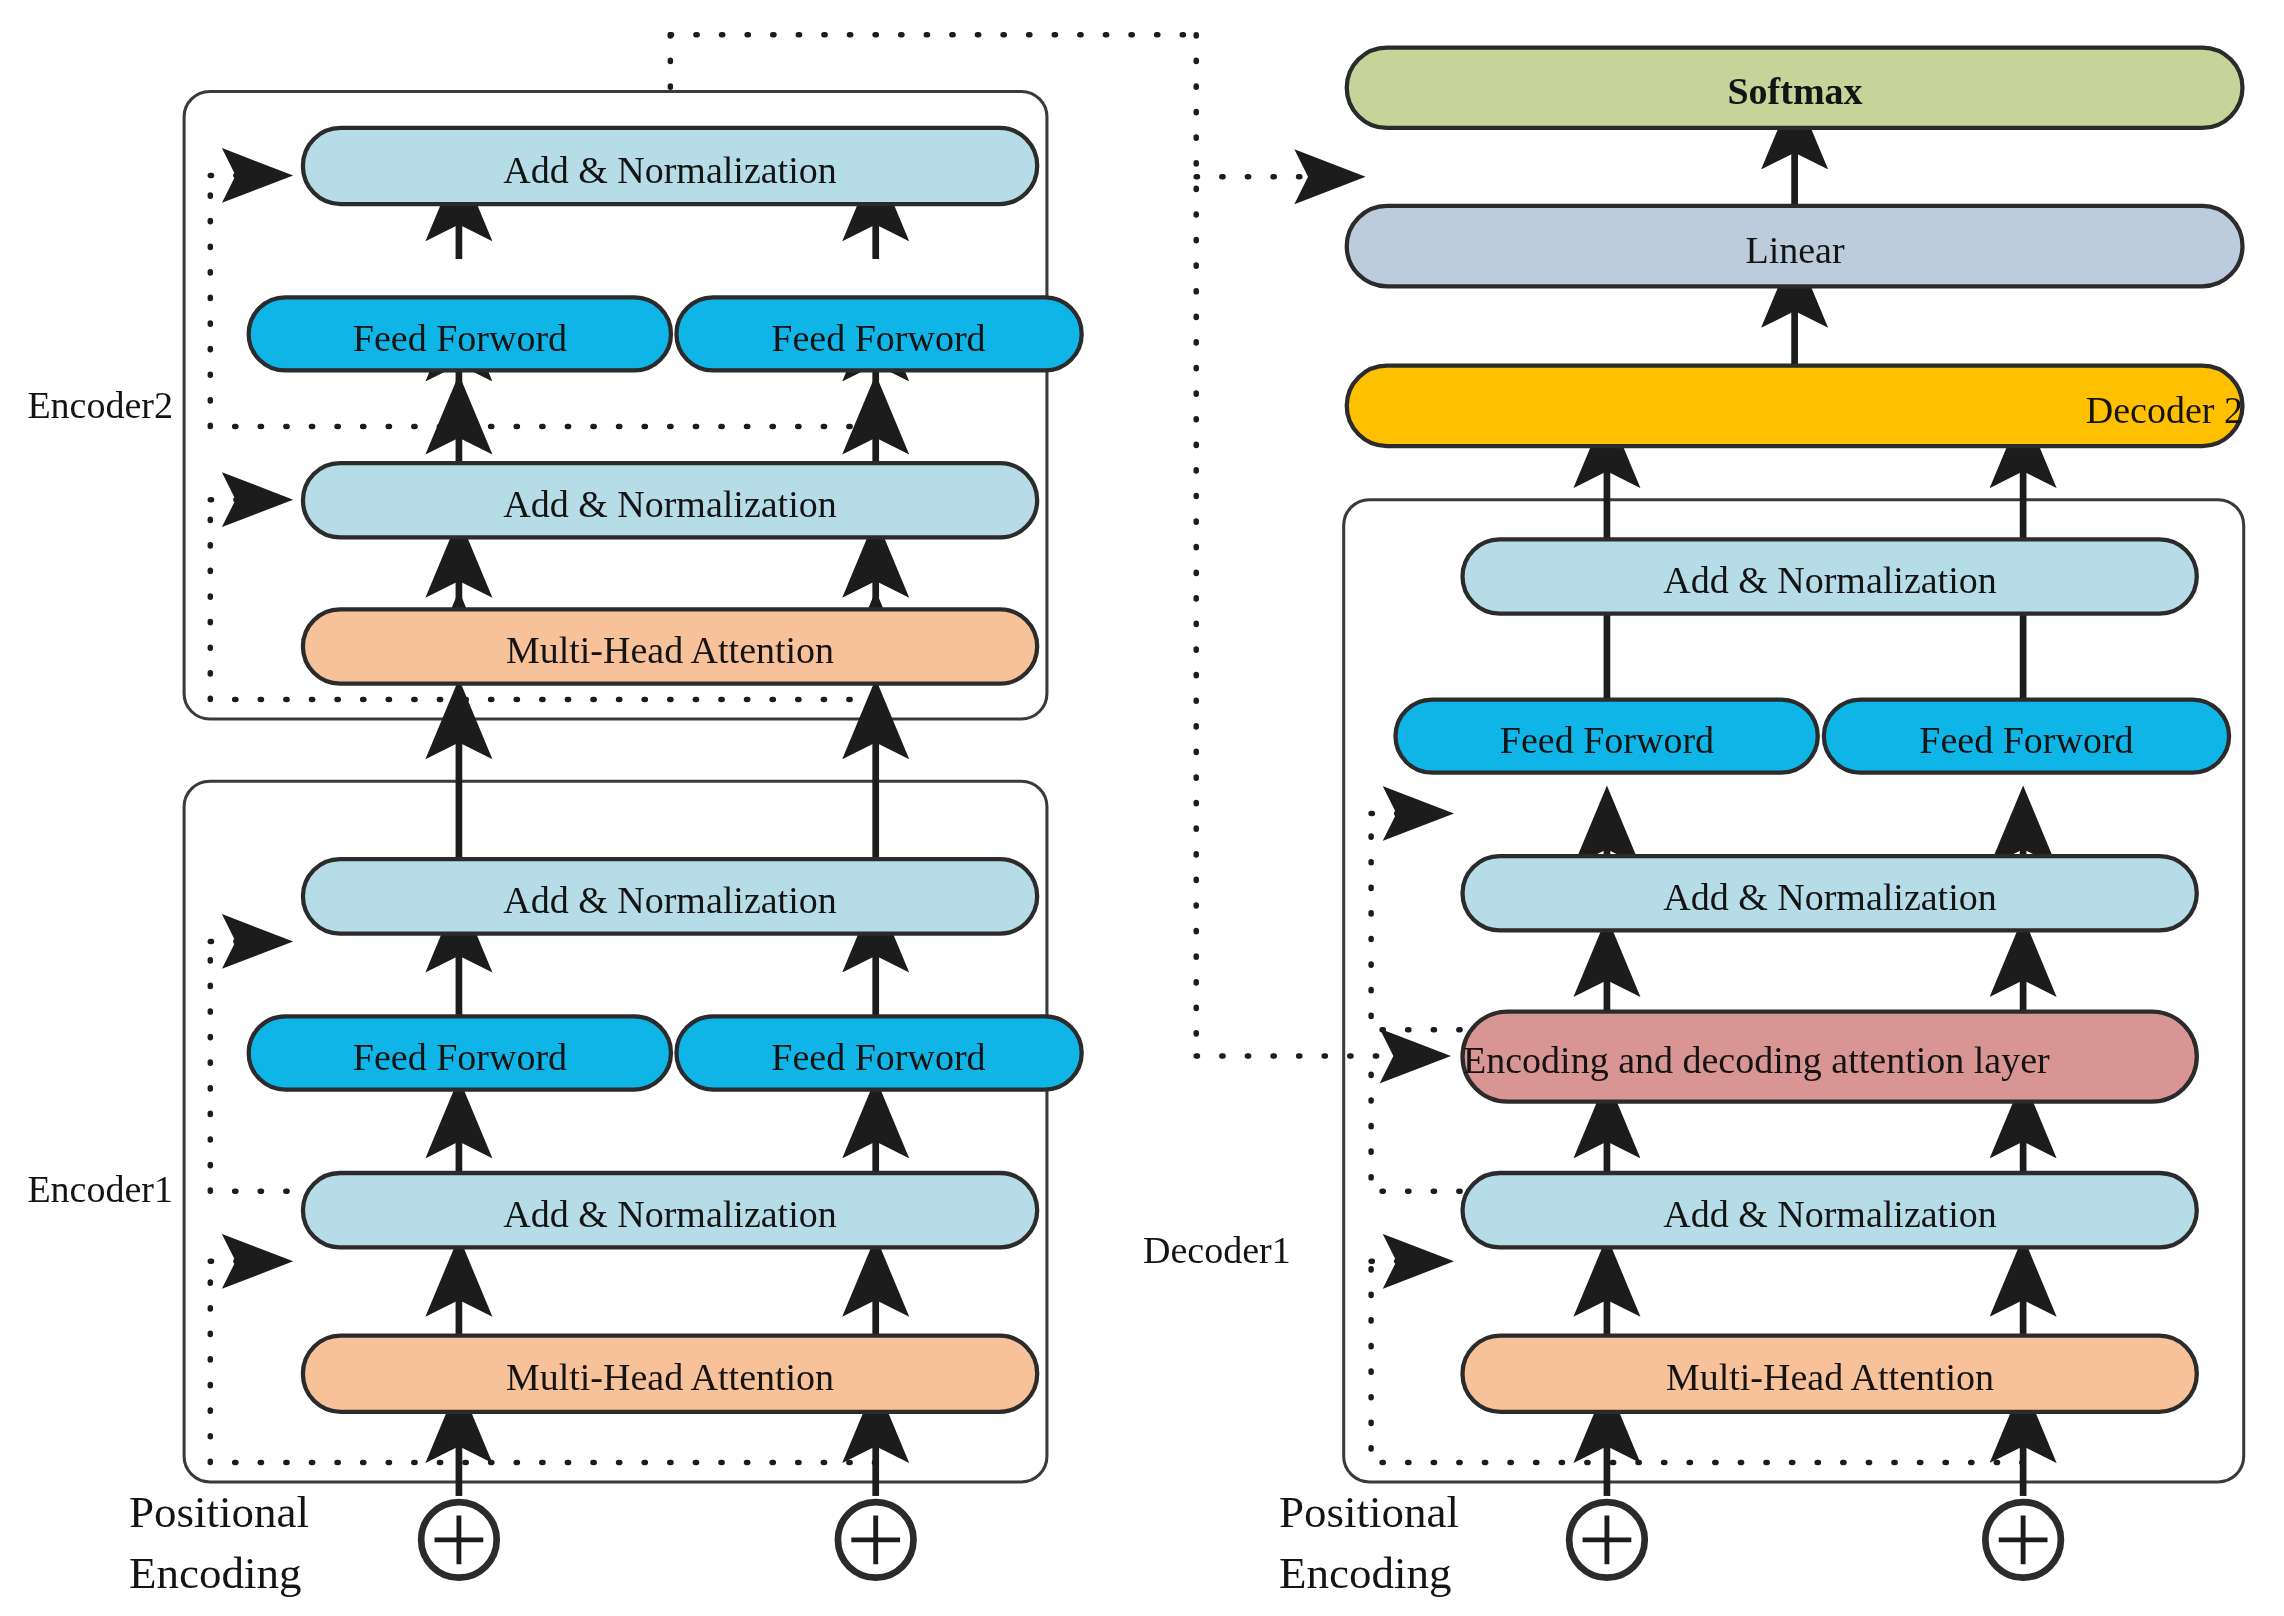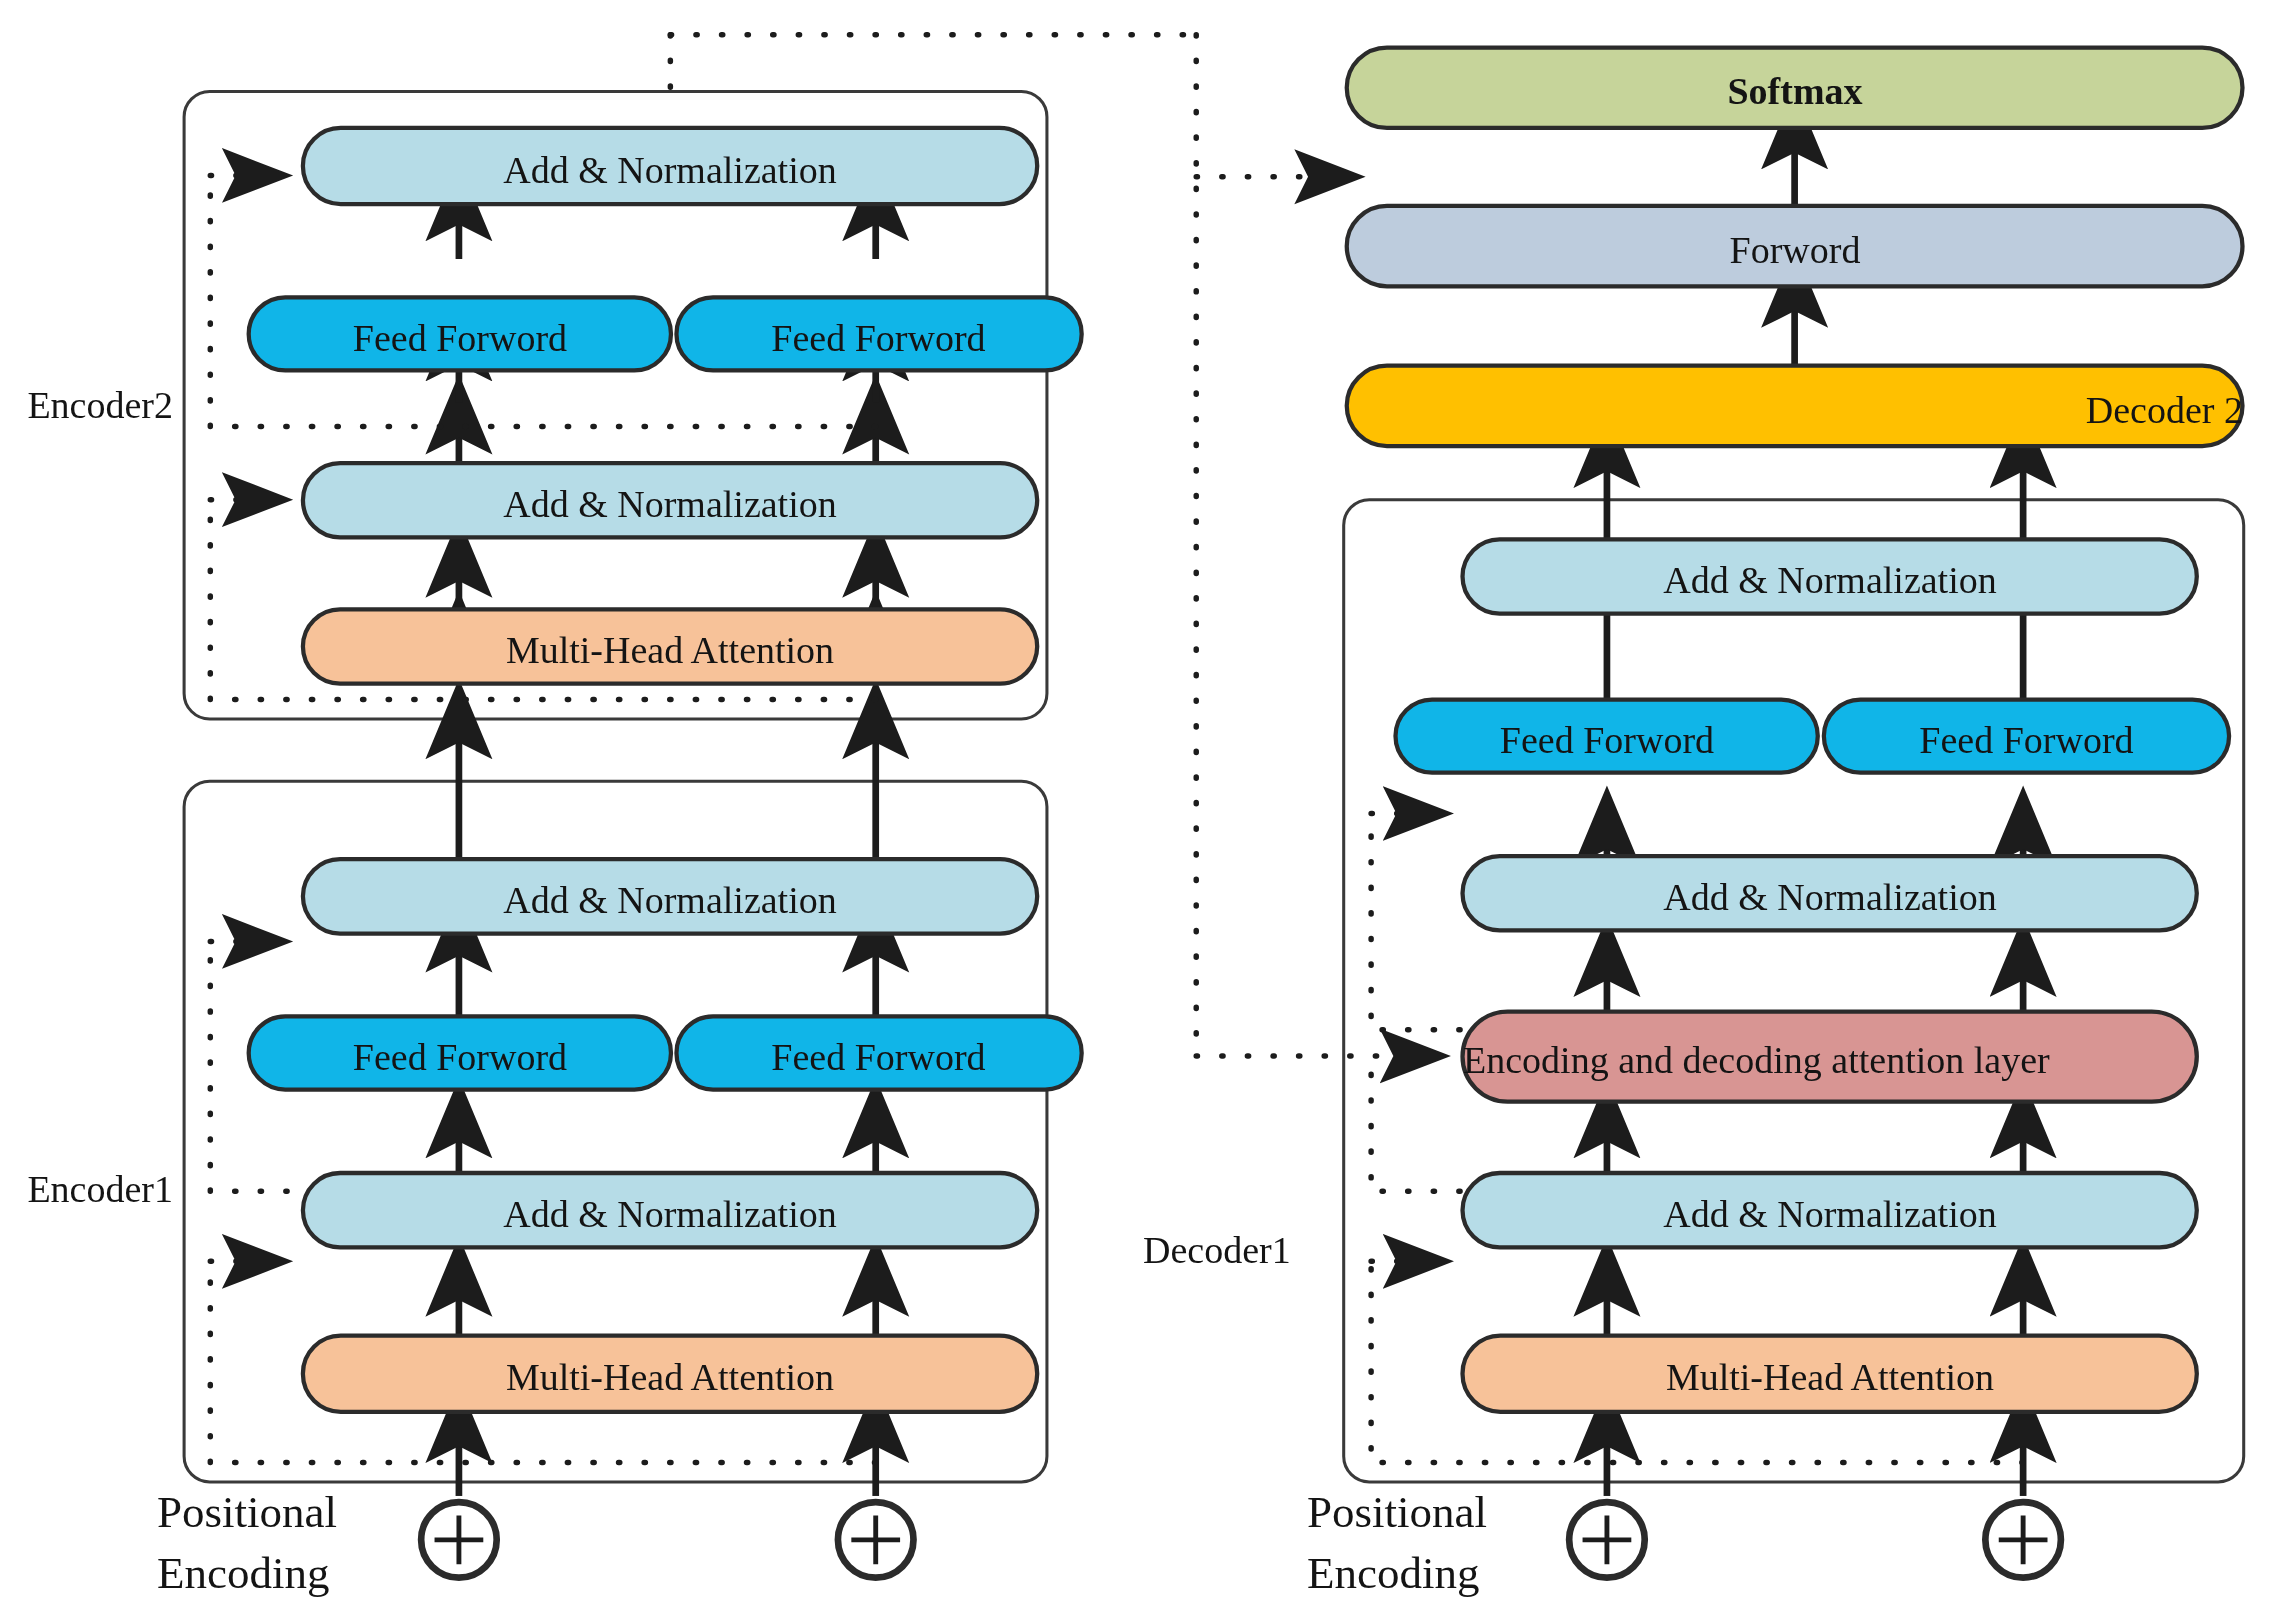--- a/index.html
+++ b/index.html
@@ -4,21 +4,21 @@
 <style>
   html,body{margin:0;padding:0;background:#ffffff;}
   body{width:2284px;height:1616px;overflow:hidden;
        font-family:"Liberation Serif","DejaVu Serif",serif;}
   #stage{position:relative;width:2284px;height:1616px;}
   svg{position:absolute;left:0;top:0;width:2284px;height:1616px;}
   .lbl{position:absolute;color:#141414;white-space:nowrap;
        font-family:"Liberation Serif","DejaVu Serif",serif;}
   .box-text{font-size:38px;}
   .side-text{font-size:38px;}
-  .pe-text{font-size:45px;line-height:1.12;text-align:left;margin-left:28px;}
+  .pe-text{font-size:45px;line-height:1.12;text-align:left;}
 </style>
 </head>
 <body>
 
 <div id="stage">
 
 <svg viewBox="0 0 3748 2652" xmlns="http://www.w3.org/2000/svg">
   <defs>
     <marker id="ah" markerWidth="14" markerHeight="14" refX="6" refY="5" orient="auto" markerUnits="strokeWidth">
       <path d="M0,0 L12,5 L0,10 L2.5,5 Z" fill="#1c1c1c"></path>
@@ -210,21 +210,21 @@
 
 <div class="lbl box-text" style="left:1463px;top:558px;width:734px;text-align:center;">Add &amp; Normalization</div>
 <div class="lbl box-text" style="left:1396px;top:718px;width:422px;text-align:center;">Feed Forword</div>
 <div class="lbl box-text" style="left:1824px;top:718px;width:405px;text-align:center;">Feed Forword</div>
 <div class="lbl box-text" style="left:1463px;top:875px;width:734px;text-align:center;">Add &amp; Normalization</div>
 <div class="lbl box-text" style="left:1463px;top:1038px;width:734px;text-align:left;">Encoding and decoding attention layer</div>
 <div class="lbl box-text" style="left:1463px;top:1192px;width:734px;text-align:center;">Add &amp; Normalization</div>
 <div class="lbl box-text" style="left:1463px;top:1355px;width:734px;text-align:center;">Multi-Head Attention</div>
 
 <div class="lbl box-text" style="left:1347px;top:388px;width:896px;text-align:right;font-family:Liberation Serif, serif;">Decoder 2</div>
-<div class="lbl box-text" style="left:1347px;top:228px;width:896px;text-align:center;">Forword</div>
+<div class="lbl box-text" style="left:1347px;top:228px;width:896px;text-align:center;">Linear</div>
 <div class="lbl box-text" style="left:1347px;top:69px;width:896px;text-align:center;font-weight:bold;">Softmax</div>
 
 <div class="lbl side-text" style="left:27.4px;top:383px;">Encoder2</div>
 <div class="lbl side-text" style="left:27.4px;top:1167px;">Encoder1</div>
 <div class="lbl side-text" style="left:1143px;top:1228px;">Decoder1</div>
 
 <div class="lbl pe-text" style="left:129px;top:1487px;">Positional</div>
 <div class="lbl pe-text" style="left:129px;top:1548px;">Encoding</div>
 <div class="lbl pe-text" style="left:1279px;top:1487px;">Positional</div>
 <div class="lbl pe-text" style="left:1279px;top:1548px;">Encoding</div>

